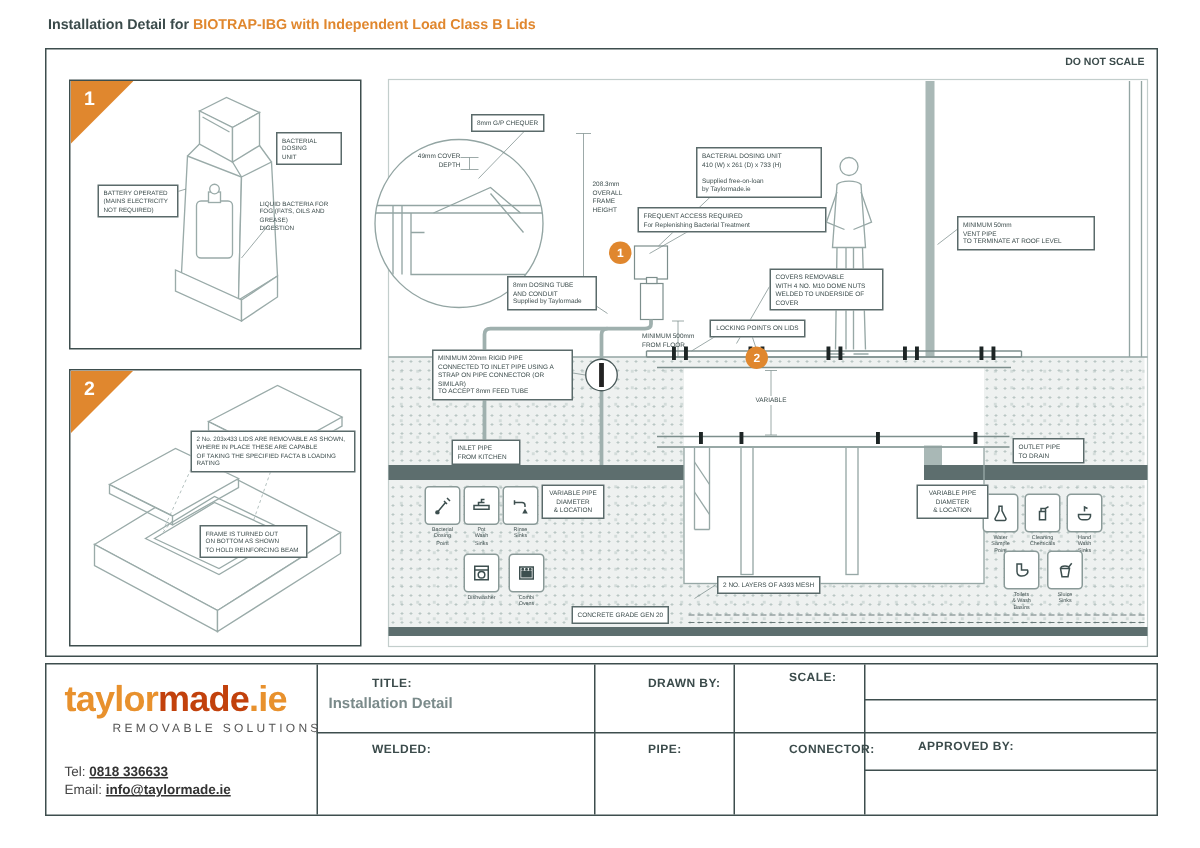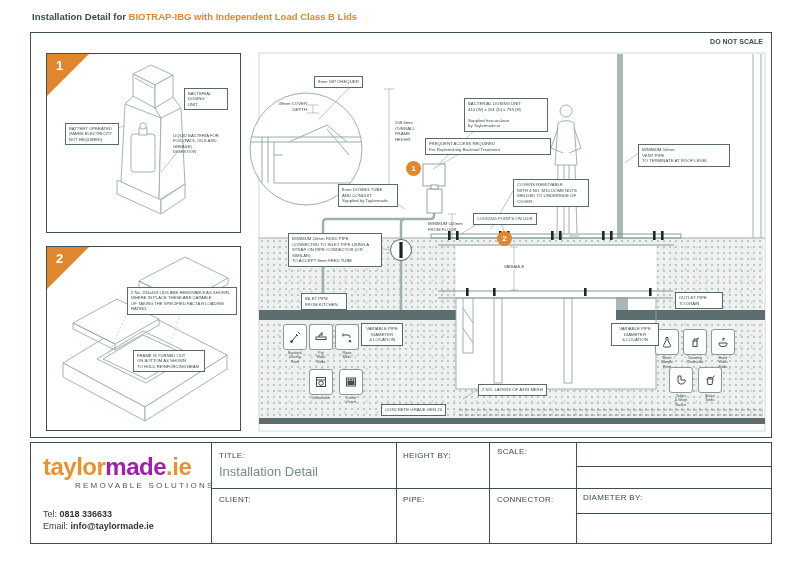--- a/index.html
+++ b/index.html
@@ -29,28 +29,28 @@
   .p1{left:15px;top:20px;width:193px;height:178px;}
   .p2{left:15px;top:213px;width:193px;height:183px;}
   .tri{position:absolute;left:0;top:0;width:42px;height:42px;background:#e0872e;
        clip-path:polygon(0 0,100% 0,0 100%);z-index:2;}
   .tri span{position:absolute;left:9px;top:4px;color:#fff;font-size:13px;font-weight:bold;}
   .plbl{position:absolute;background:#fff;border:0.7px solid #5a6a6a;padding:2px 3px;font-size:4.2px;
         line-height:1.3;color:#3d4d4d;white-space:pre-line;z-index:3;}
   .pnb{border:none;padding:0;background:transparent;}
   .tblock{position:absolute;left:30px;top:442px;width:740px;height:100px;border:1.5px solid #3e4e4e;}
   .vline,.hline{position:absolute;background:#3e4e4e;}
-  .fl{position:absolute;font-size:8px;font-weight:normal;color:#3b4b4b;letter-spacing:0.3px;}
-  .fv{position:absolute;font-size:13px;color:#7a8a8a;}
+  .fl{position:absolute;font-size:8px;font-weight:bold;color:#3b4b4b;letter-spacing:0.3px;margin-left:29px;}
+  .fv{position:absolute;font-size:10px;color:#7a8a8a;font-weight:bold;}
   .logo{position:absolute;left:12px;top:10px;font-size:24px;font-weight:800;letter-spacing:-0.5px;}
   .logo .t,.logo .i{color:#e8912d;}
-  .logo .m{color:#a21caf;}
+  .logo .m{color:#c2410c;}
   .logosub{position:absolute;left:44px;top:38px;font-size:8px;letter-spacing:2.2px;color:#555;}
   .contact{position:absolute;left:12px;font-size:9px;color:#444;}
-  .contact b{color:#333;}
+  .contact b{color:#333;text-decoration:underline;}
   svg .ln{stroke:#93a5a3;stroke-width:0.9;fill:none;}
   svg .ld{stroke:#7c8e8c;stroke-width:0.5;fill:none;}
   svg .dk{fill:#5d6e6e;}
   svg .gy{stroke:#9fb0ae;fill:none;}
 </style>
 </head>
 <body>
 
 <div class="page">
 
@@ -413,21 +413,21 @@
     <div class="hline" style="left:545px;top:23px;width:195px;height:1px;"></div>
     <div class="hline" style="left:545px;top:70px;width:195px;height:1px;"></div>
 
     <div class="logo"><span class="t">taylor</span><span class="m">made</span><span class="i">.ie</span></div>
     <div class="logosub">REMOVABLE SOLUTIONS</div>
     <div class="contact" style="top:66px;"><span>Tel: </span><b>0818 336633</b></div>
     <div class="contact" style="top:78px;text-align:right;"><span>Email: </span><b>info@taylormade.ie</b></div>
 
     <div class="fl" style="left:188px;top:8px;">TITLE:</div>
     <div class="fv" style="left:188px;top:21px;">Installation Detail</div>
-    <div class="fl" style="left:188px;top:52px;">CLIENT:</div>
-    <div class="fl" style="left:372px;top:8px;">HEIGHT BY:</div>
+    <div class="fl" style="left:188px;top:52px;">WELDED:</div>
+    <div class="fl" style="left:372px;top:8px;">DRAWN BY:</div>
     <div class="fl" style="left:372px;top:52px;">PIPE:</div>
     <div class="fl" style="left:466px;top:4px;">SCALE:</div>
     <div class="fl" style="left:466px;top:52px;">CONNECTOR:</div>
-    <div class="fl" style="left:552px;top:50px;">DIAMETER BY:</div>
+    <div class="fl" style="left:552px;top:50px;">APPROVED BY:</div>
   </div>
 
 </div>
 
 </body></html>

